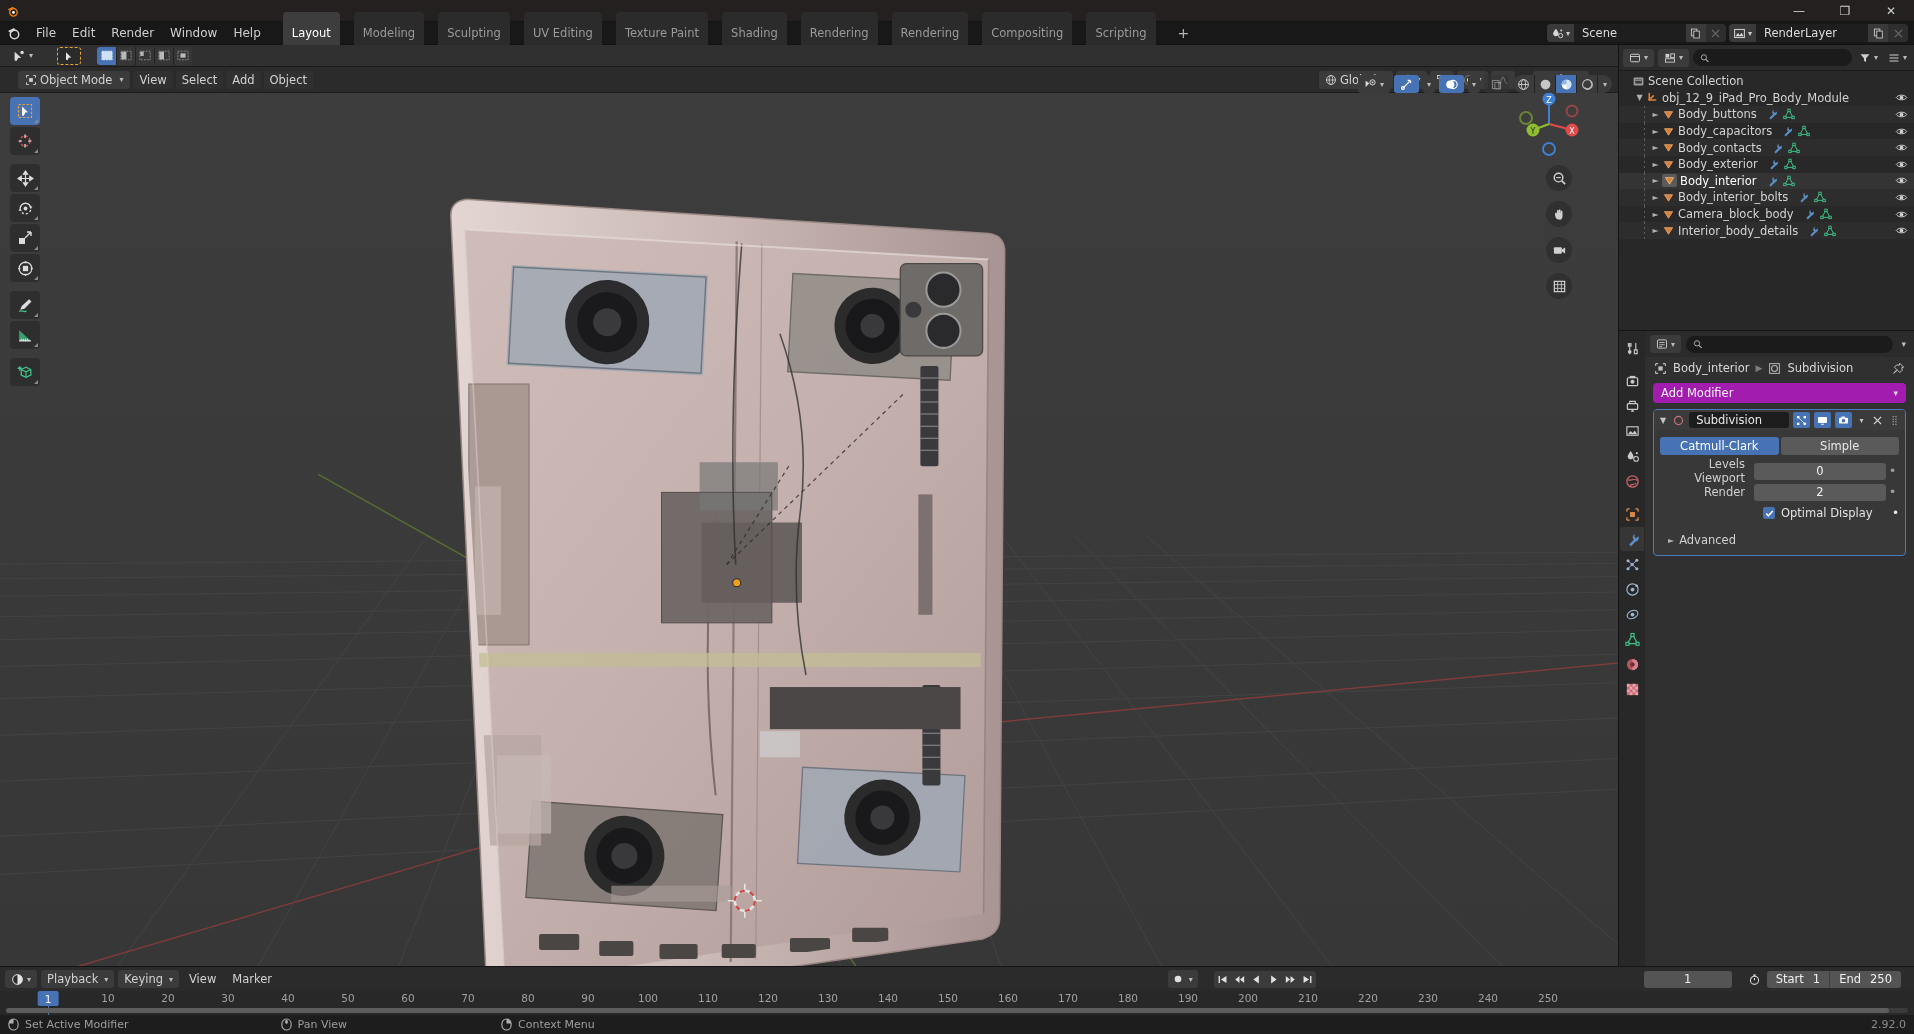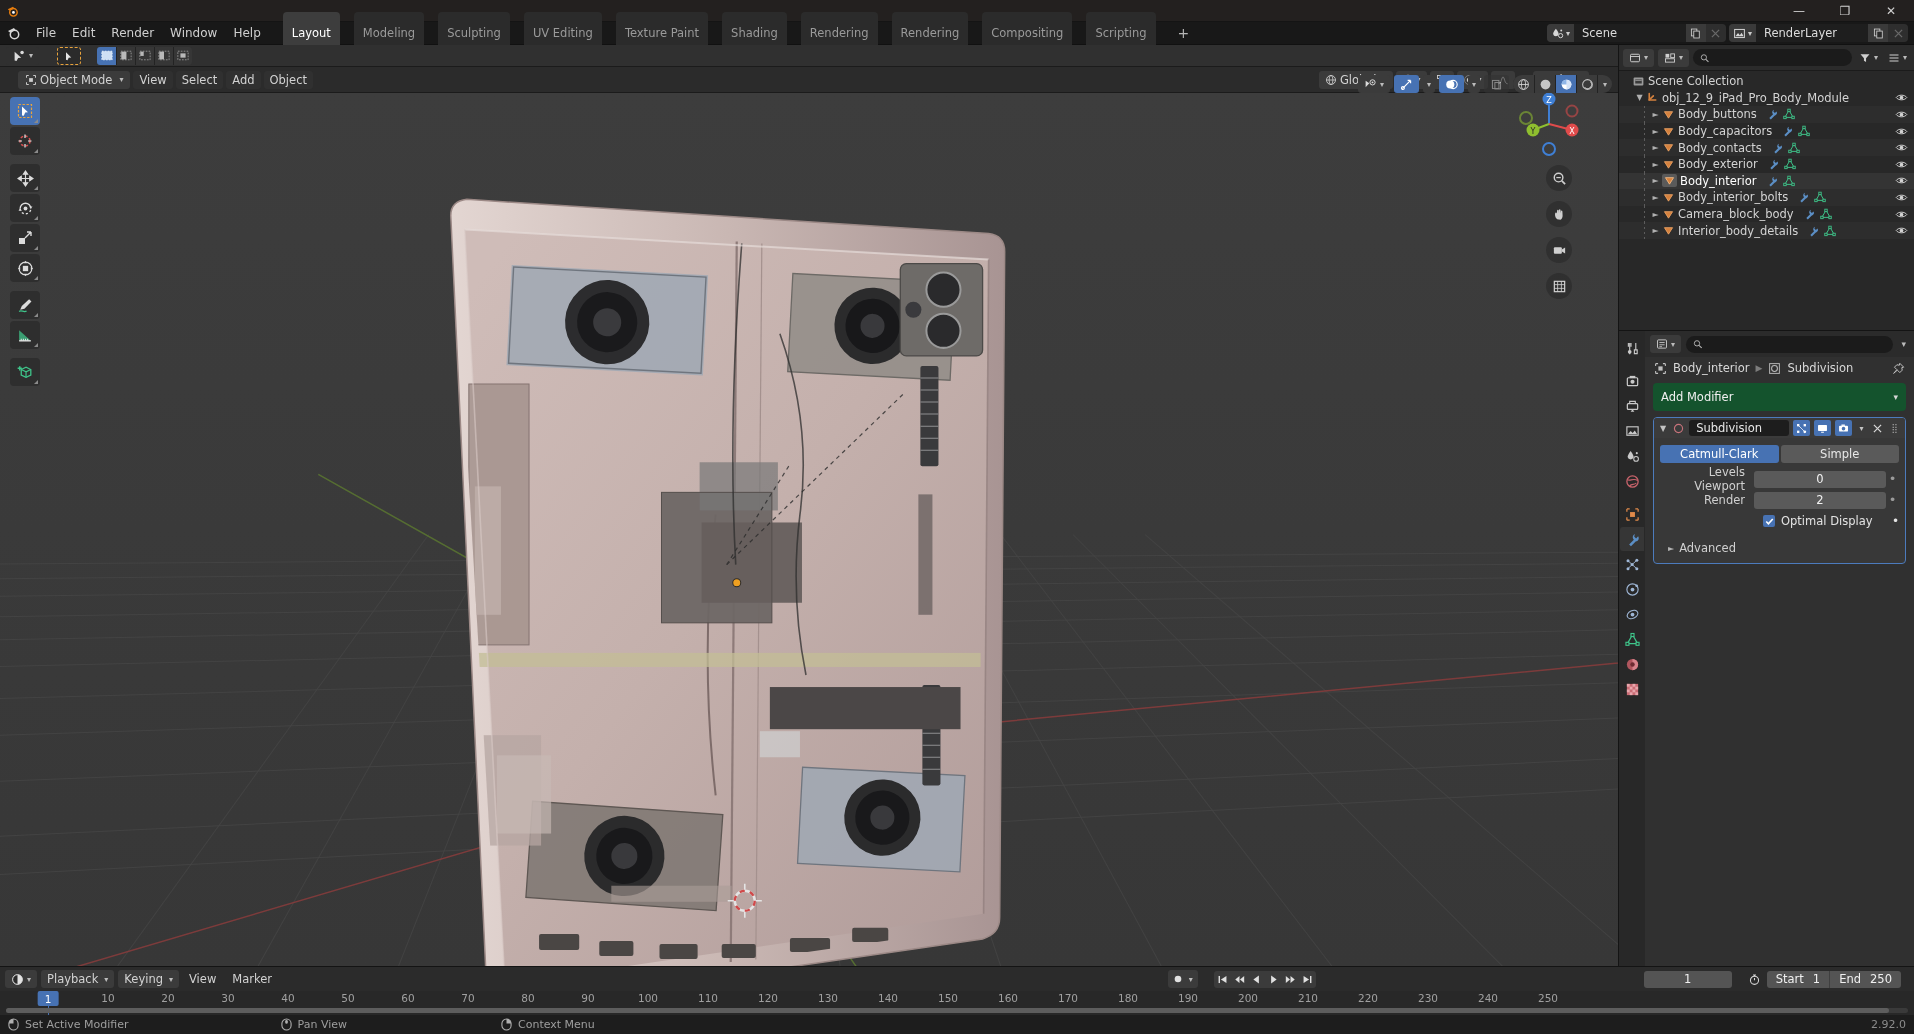--- a/index.html
+++ b/index.html
@@ -107,21 +107,21 @@
   #props{flex:1 1 auto;display:flex;background:#1d1d1d;border-left:1px solid #141414;border-top:1px solid #141414;}
   #ptabs{width:26px;flex:0 0 26px;background:#282828;display:flex;flex-direction:column;align-items:center;
      padding-top:5px;gap:1px;}
   #ptabs .pt{width:24px;height:24px;display:flex;align-items:center;justify-content:center;border-radius:3px 0 0 3px;}
   #ptabs .pt.sel{background:#363636;}
   #ptabs .sp{height:7px;}
   #pbody{flex:1 1 auto;background:#303030;display:flex;flex-direction:column;}
   #p-header{height:26px;background:#2b2b2b;display:flex;align-items:center;gap:5px;padding:0 5px;}
   #p-breadcrumb{height:22px;display:flex;align-items:center;gap:6px;padding:0 9px;font-size:11.5px;color:#d8d8d8;}
   #p-breadcrumb .sepch{color:#7d7d7d;font-size:9px;}
-  .addmod{margin:4px 8px 6px 8px;height:28px;background:#14532d;border-radius:4px;display:flex;
+  .addmod{margin:4px 8px 6px 8px;height:20px;background:#a21caf;border-radius:4px;display:flex;
      align-items:center;padding:0 8px;font-size:11.5px;color:#f0f0f0;}
   .addmod .cv{margin-left:auto;color:#d7d7d7;font-size:9px;}
   .modpanel{margin:0 8px;background:#383838;border:1px solid #4c7bbd;border-radius:4px;overflow:hidden;}
   .modhead{height:20px;display:flex;align-items:center;gap:4px;padding:0 4px;background:#3b3b3b;}
   .modhead .nmfield{flex:1 1 auto;height:16px;background:#1d1d1d;border-radius:3px;display:flex;
       align-items:center;padding:0 7px;font-size:11.5px;color:#e8e8e8;}
   .modhead .tg{width:17px;height:16px;border-radius:2px;display:flex;align-items:center;justify-content:center;background:#4772b3;}
   .modbody{padding:4px 6px 8px 6px;}
   .toggrow{display:flex;gap:2px;margin:3px 0 7px 0;}
   .toggrow .tgb{flex:1 1 0;height:18px;border-radius:3px;display:flex;align-items:center;justify-content:center;

